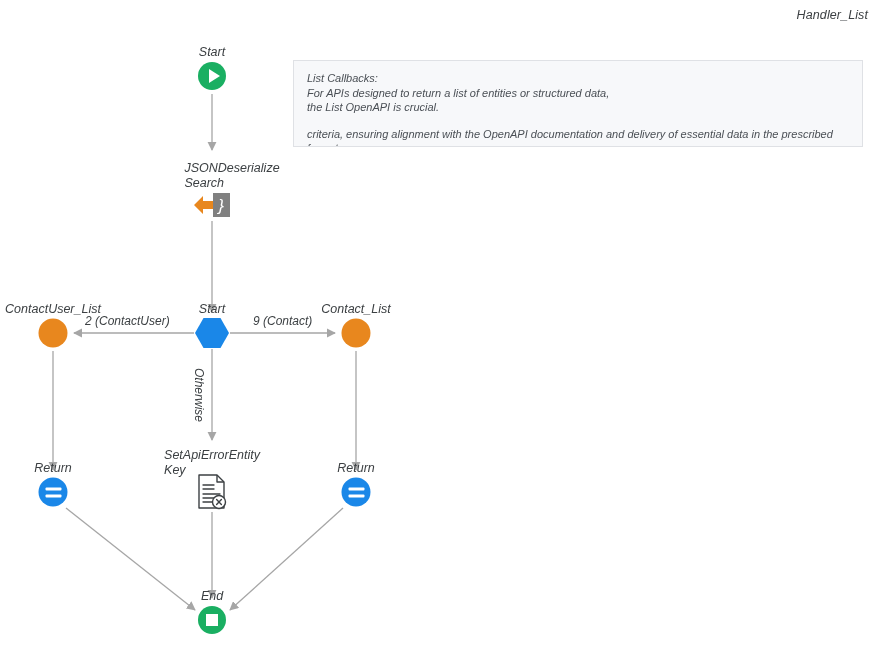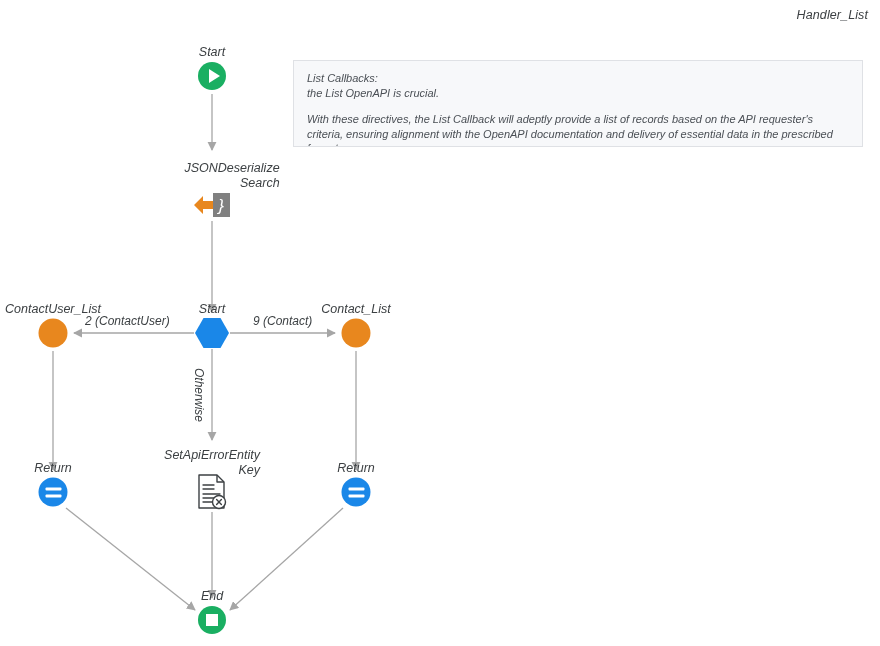--- a/index.html
+++ b/index.html
@@ -70,21 +70,21 @@
     left: 0;
     top: 0;
     display: flex;
     align-items: center;
     justify-content: center;
   }
   .node .node-label {
     position: absolute;
     left: 0;
     transform: translateX(-50%);
-    text-align: right;
+    text-align: left;
     font-size: 12.5px;
     line-height: 15px;
     color: #3c4043;
     white-space: pre;
   }
   
   .node.lbl-above .node-label { bottom: 16px; }
   .node.lbl-above-2 .node-label { bottom: 16px; margin-left: 20px; }
 
   
@@ -142,23 +142,23 @@
 </style>
 </head>
 <body>
 
 <div id="canvas">
 
   <div id="diagram-title">Handler_List</div>
 
   <div id="info-box">
     <p class="para">List Callbacks:</p>
+    <p class="para">For APIs designed to return a list of entities or structured data,</p>
     <p class="para">the List OpenAPI is crucial.</p>
     <div class="spacer"></div>
-    <p class="para">With these directives, the List Callback will adeptly provide a list of records based on the API requester's</p>
     <p class="para">criteria, ensuring alignment with the OpenAPI documentation and delivery of essential data in the prescribed format.</p>
   </div>
 
   <svg id="edges" viewBox="0 0 880 646" width="880" height="646" xmlns="http://www.w3.org/2000/svg">
     <defs>
       <marker id="arrow" viewBox="0 0 10 10" refX="9" refY="5" markerWidth="7" markerHeight="7" orient="auto-start-reverse">
         <path d="M 0 0 L 10 5 L 0 10 z" fill="#a6a6a6"></path>
       </marker>
     </defs>
     <g stroke="#a6a6a6" stroke-width="1.3" fill="none" marker-end="url(#arrow)">

